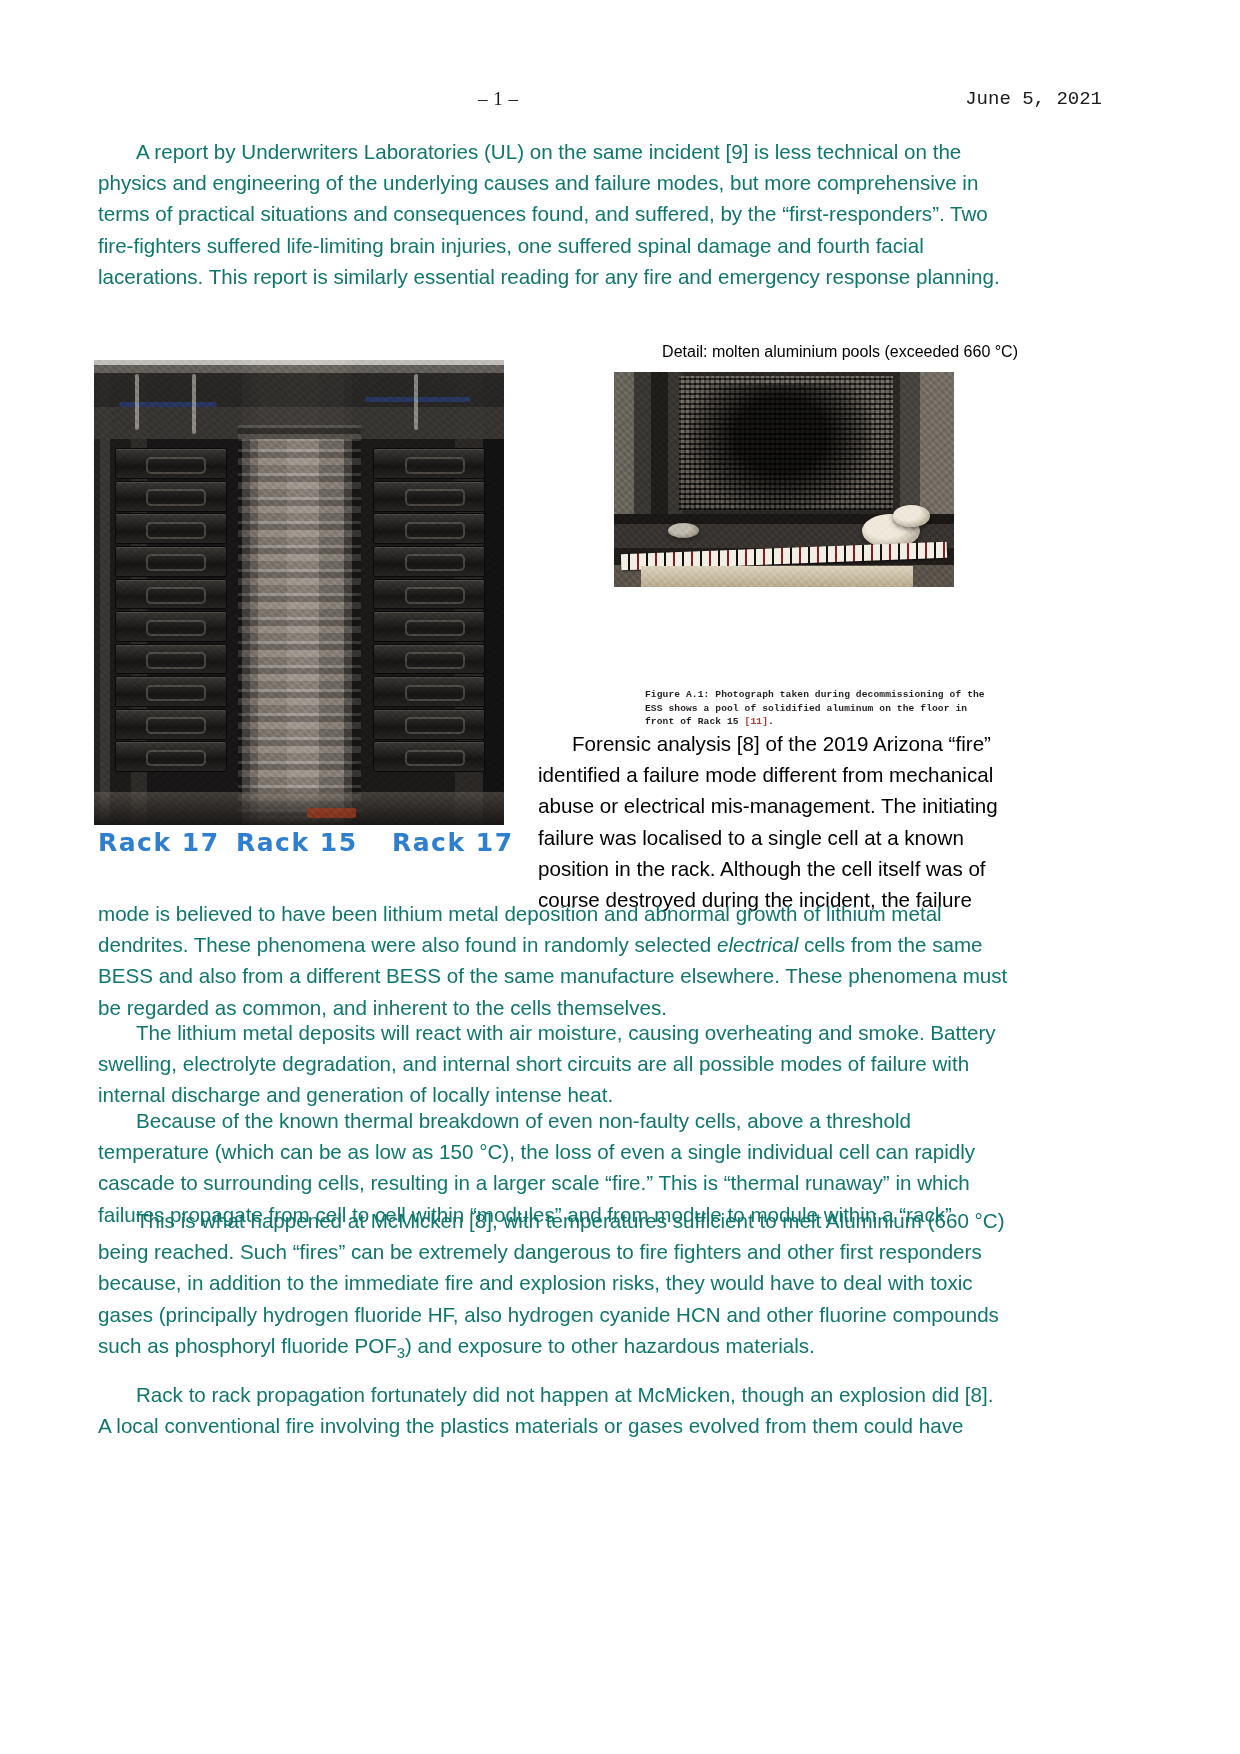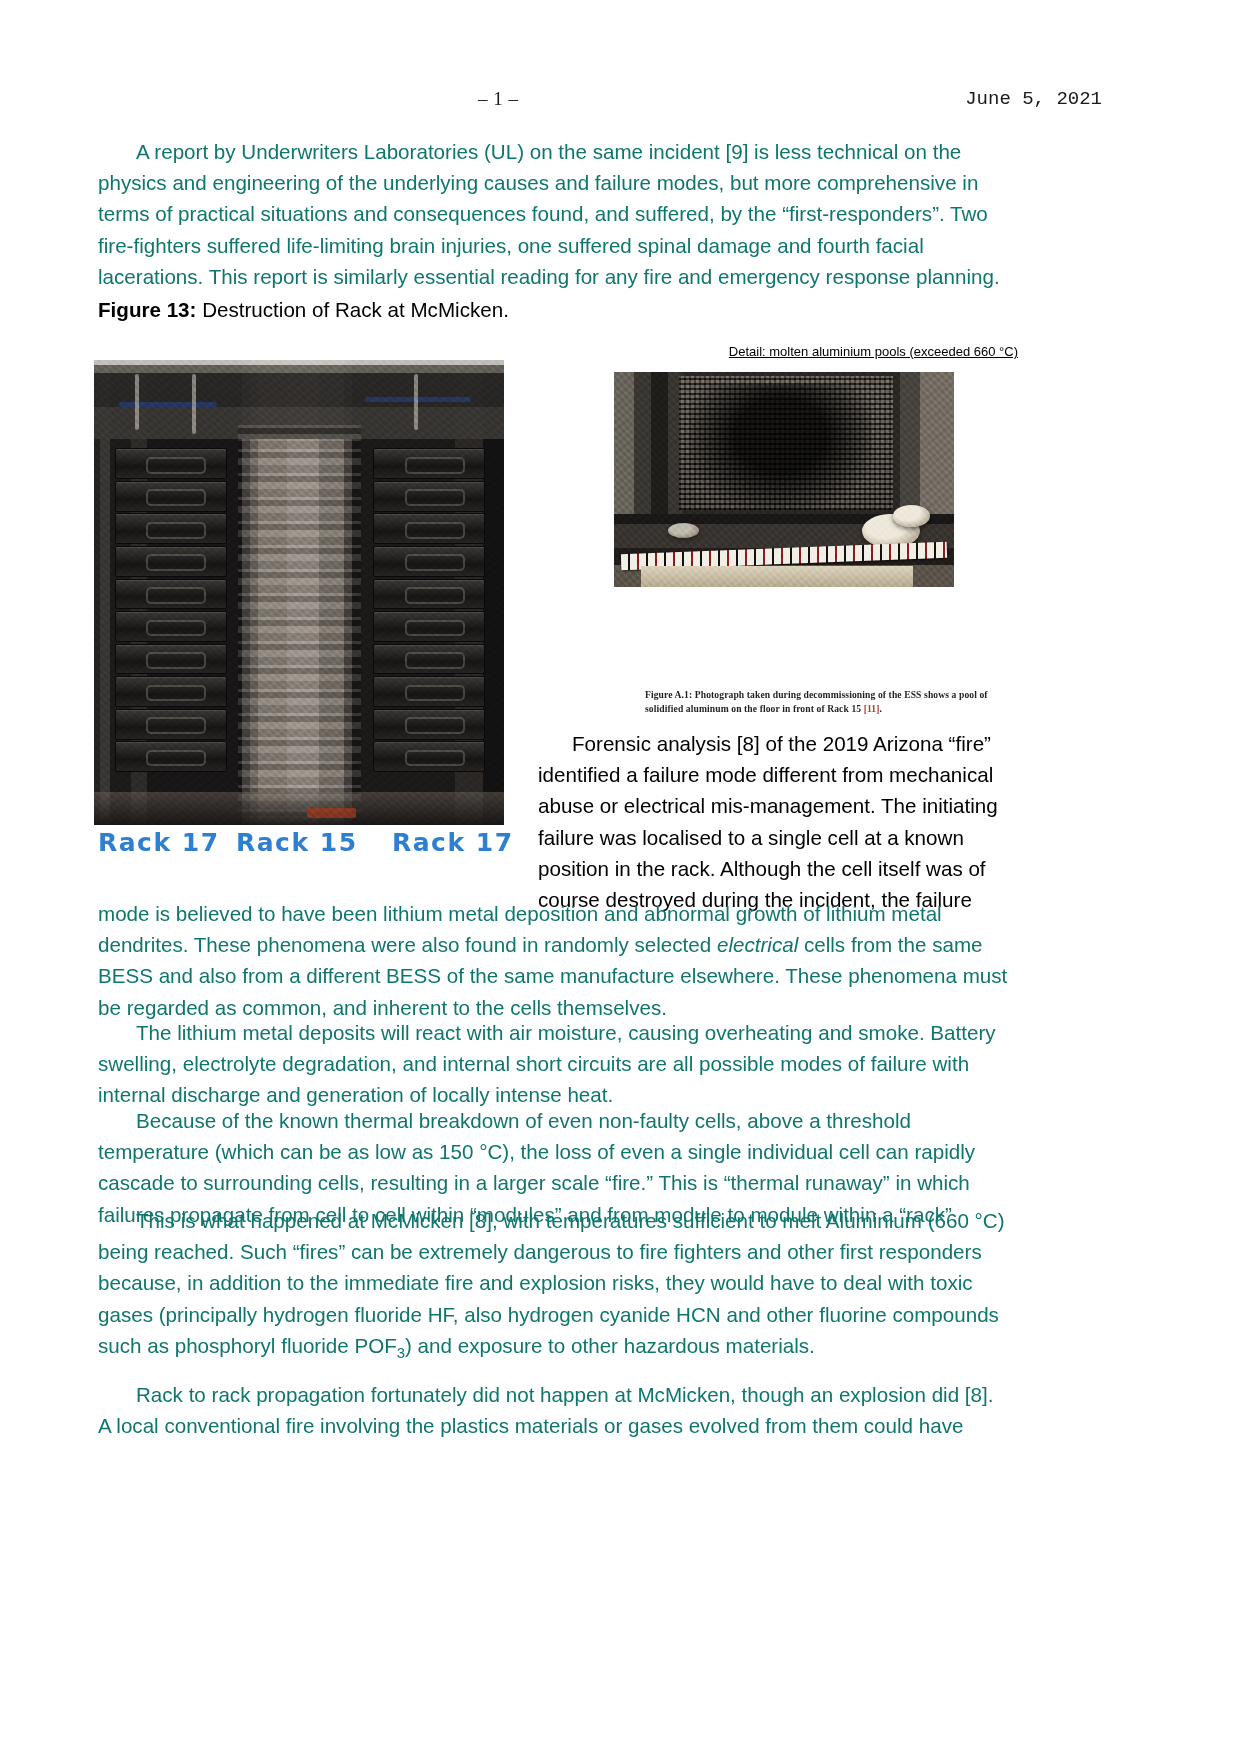--- a/index.html
+++ b/index.html
@@ -70,24 +70,23 @@
     font-size: 20.6px;
     line-height: 31px;
   }
   .figcap b { font-weight: bold; }
 
   .detail-line {
     position: absolute;
     left: 538px;
     top: 337px;
     width: 480px;
-    font-size: 13px;
+    font-size: 16px;
     line-height: 30px;
     text-align: right;
-    text-decoration: underline;
   }
 
   
   .rack-photo {
     position: absolute;
     left: 94px;
     top: 360px;
     width: 410px;
     height: 465px;
     background: #151313;
@@ -272,21 +271,21 @@
     position: absolute;
     left: 8%; right: 12%; top: 90%; bottom: 0;
     background: linear-gradient(180deg,#ddd4bf,#b9ad93);
   }
 
   .alu-subcap {
     position: absolute;
     left: 645px;
     top: 688px;
     width: 352px;
-    font-family: Liberation Serif, serif;
+    font-family: Liberation Mono, monospace;
     font-size: 9.6px;
     line-height: 13.5px;
     color: #231f1e;
     font-weight: bold;
     letter-spacing: .1px;
   }
   .alu-subcap .ref-red { color: #b03a32; }
 
   
   .forensic {
@@ -308,23 +307,20 @@
 
   <div class="runhead">
     <span class="pageno">– 1 –</span>
     <span class="docdate">June 5, 2021</span>
   </div>
 
   <div class="body-col" style="top:136px;">
     <p class="indent">A report by Underwriters Laboratories (UL) on the same incident [9] is less technical on the physics and engineering of the underlying causes and failure modes, but more comprehensive in terms of practical situations and consequences found, and suffered, by the “first-responders”. Two fire-fighters suffered life-limiting brain injuries, one suffered spinal damage and fourth facial lacerations. This report is similarly essential reading for any fire and emergency response planning.</p>
   </div>
 
-  <div class="figcap">
-    <b>Figure 13:</b><span> Destruction of Rack at McMicken.</span>
-  </div>
 
   <div class="detail-line">Detail: molten aluminium pools (exceeded 660 °C)</div>
 
   <div class="rack-photo">
     <div class="rp-bg"></div>
     <div class="rp-top"></div>
     <div class="rp-cable" style="left:6%;top:9%;width:24%;"></div>
     <div class="rp-cable" style="left:66%;top:8%;width:26%;"></div>
     <div class="rp-wire" style="left:10%;top:3%;width:4px;height:12%;"></div>
     <div class="rp-wire" style="left:24%;top:3%;width:4px;height:13%;"></div>

